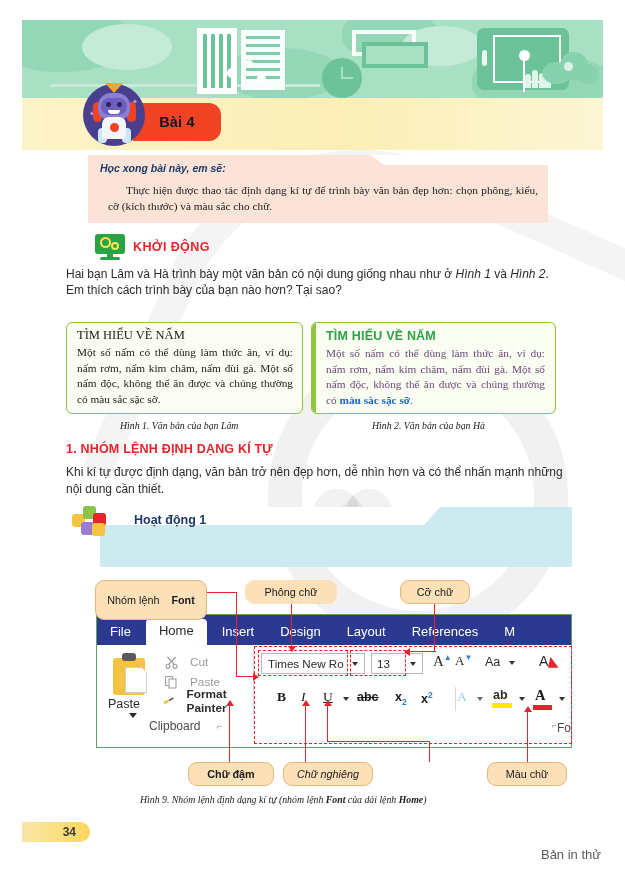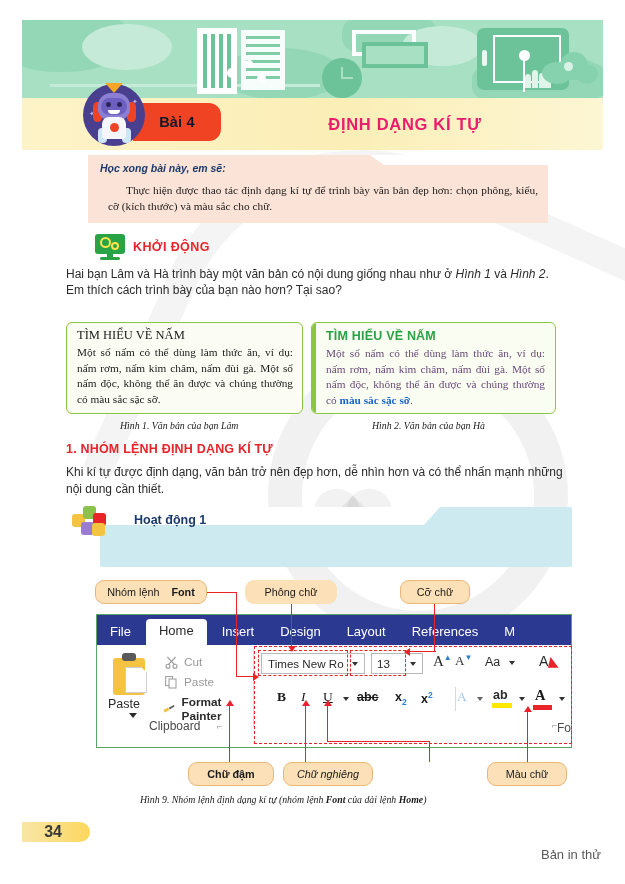--- a/index.html
+++ b/index.html
@@ -240,21 +240,21 @@
     font-size:12px; color:#2b2b2b; line-height:19px; text-align:justify;
   }
 
   
   .callout {
     position:absolute; z-index:7; background:#fbe0b8; border:1px solid #e8b778;
     border-radius:9px; display:flex; align-items:center; justify-content:center;
     font-size:10.8px; color:#1a1a1a;
   }
   .callout.ghost { background:#fbe0b8; border-color:#fbe0b8; }
-  .c-font   { left:95px;  top:580px; width:112px; height:24px;gap:12px; }
+  .c-font   { left:95px;  top:580px; width:112px; height:40px;gap:12px; }
   .c-phong  { left:245px; top:580px; width:92px;  height:24px; }
   .c-co     { left:400px; top:580px; width:70px;  height:24px; }
   .c-dam    { left:188px; top:762px; width:86px;  height:24px; font-weight:bold; }
   .c-nghieng{ left:283px; top:762px; width:90px;  height:24px; font-style:italic; }
   .c-gach   { left:381px; top:762px; width:98px;  height:24px; text-decoration:underline; }
   .c-mau    { left:487px; top:762px; width:80px;  height:24px; }
 
   
   .ln { position:absolute; background:#e8232a; z-index:6; }
   .arrow-dn { position:absolute; z-index:6; width:0;height:0;
@@ -288,24 +288,24 @@
   
   .grp-clip { position:absolute; left:4px; top:2px; width:150px; height:84px; }
   .cb-icon { position:absolute; left:12px; top:6px; width:38px; height:42px; }
   .cb-icon .pad { position:absolute; left:0; top:5px; width:32px; height:37px; border-radius:3px; background:#f5c342; }
   .cb-icon .clipt{ position:absolute; left:9px; top:0; width:14px; height:8px; border-radius:3px; background:#5a5a5a; }
   .cb-icon .sheet{ position:absolute; left:12px; top:14px; width:22px; height:26px; background:#ffffff; border:1px solid #cfcfcf;
                    clip-path: polygon(0 0, 72% 0, 100% 22%, 100% 100%, 0 100%); }
   .cb-paste { position:absolute; left:7px; top:50px; font-size:12.5px; color:#2b2b2b; }
   .cb-pcar  { position:absolute; left:28px; top:66px; width:0;height:0;
               border-left:4px solid transparent; border-right:4px solid transparent; border-top:5px solid #2b2b2b; }
-  .cb-item { position:absolute; display:flex; align-items:center; gap:6px; font-size:11.8px; color:#9a9a9a; }
+  .cb-item { position:absolute; display:flex; align-items:center; gap:12px; font-size:11.8px; color:#9a9a9a; }
   .cb-cut  { left:64px; top:8px; }
   .cb-copy { left:64px; top:28px; }
-  .cb-fp   { left:62px; top:48px; color:#2b2b2b; font-weight:bold; }
+  .cb-fp   { left:62px; top:40px; color:#2b2b2b; font-weight:bold; }
   .cb-lbl  { position:absolute; left:48px; top:72px; font-size:12px; color:#4a4a4a; }
   .cb-dlg  { position:absolute; left:116px; top:74px; font-size:9px; color:#8a8a8a; }
   .vsep { position:absolute; top:4px; width:1px; height:78px; background:#d9d9d9; }
 
   
   .grp-font { position:absolute; left:160px; top:2px; width:312px; height:100px; }
   .fname {
     position:absolute; left:4px; top:6px; width:104px; height:21px;
     border:1px solid #b8b8b8; background:#fff; display:flex; align-items:center;
     font-size:11.6px; color:#2b2b2b; padding-left:6px;
@@ -365,22 +365,22 @@
   .d-co    { left:350px; top:650px; width:56px;  height:26px; }
 
   
   .fig3 {
     position:absolute; left:140px; top:794px; z-index:2;
     font-family:"Liberation Serif", serif; font-size:9.8px; font-style:italic; color:#1a1a1a;
   }
   .pagenum {
     position:absolute; left:22px; top:822px; width:68px; height:20px;
     background: linear-gradient(to right,#f8e6a6,#fcd75e); border-radius:0 10px 10px 0;
-    display:flex; align-items:center; justify-content:flex-end; padding-right:28px;
-    font-size:16px; font-weight:bold; color:#3a3a3a; z-index:2;
+    display:flex; align-items:center; justify-content:flex-end; padding-right:14px;
+    font-size:12px; font-weight:bold; color:#3a3a3a; z-index:2;
   }
   .trialmark {
     position:absolute; right:24px; top:847px; z-index:2;
     font-size:13px; color:#5a5a5a;
   }
 </style>
 </head>
 <body>
 
 <div class="page">
@@ -459,23 +459,20 @@
       <div class="c" style="left:22px;top:14px;width:9px;height:9px;background:#d8f2e6"></div>
     </div>
   </div>
 
   <div class="titlestrip"></div>
 
   <div class="lessontag">
     <span>Bài 4</span>
   </div>
 
-  <div class="pagetitle">
-    <span>ĐỊNH DẠNG KÍ TỰ</span>
-  </div>
 
   <div class="robot">
     <div class="disc"></div>
     <div class="spark" style="left:6px;top:26px">✦</div>
     <div class="spark" style="left:49px;top:14px">✦</div>
     <div class="spark" style="left:14px;top:48px">✦</div>
     <div class="wing wingL"></div>
       <div class="wing wingR"></div>
     <div class="ant"></div>
     <div class="head"></div>

